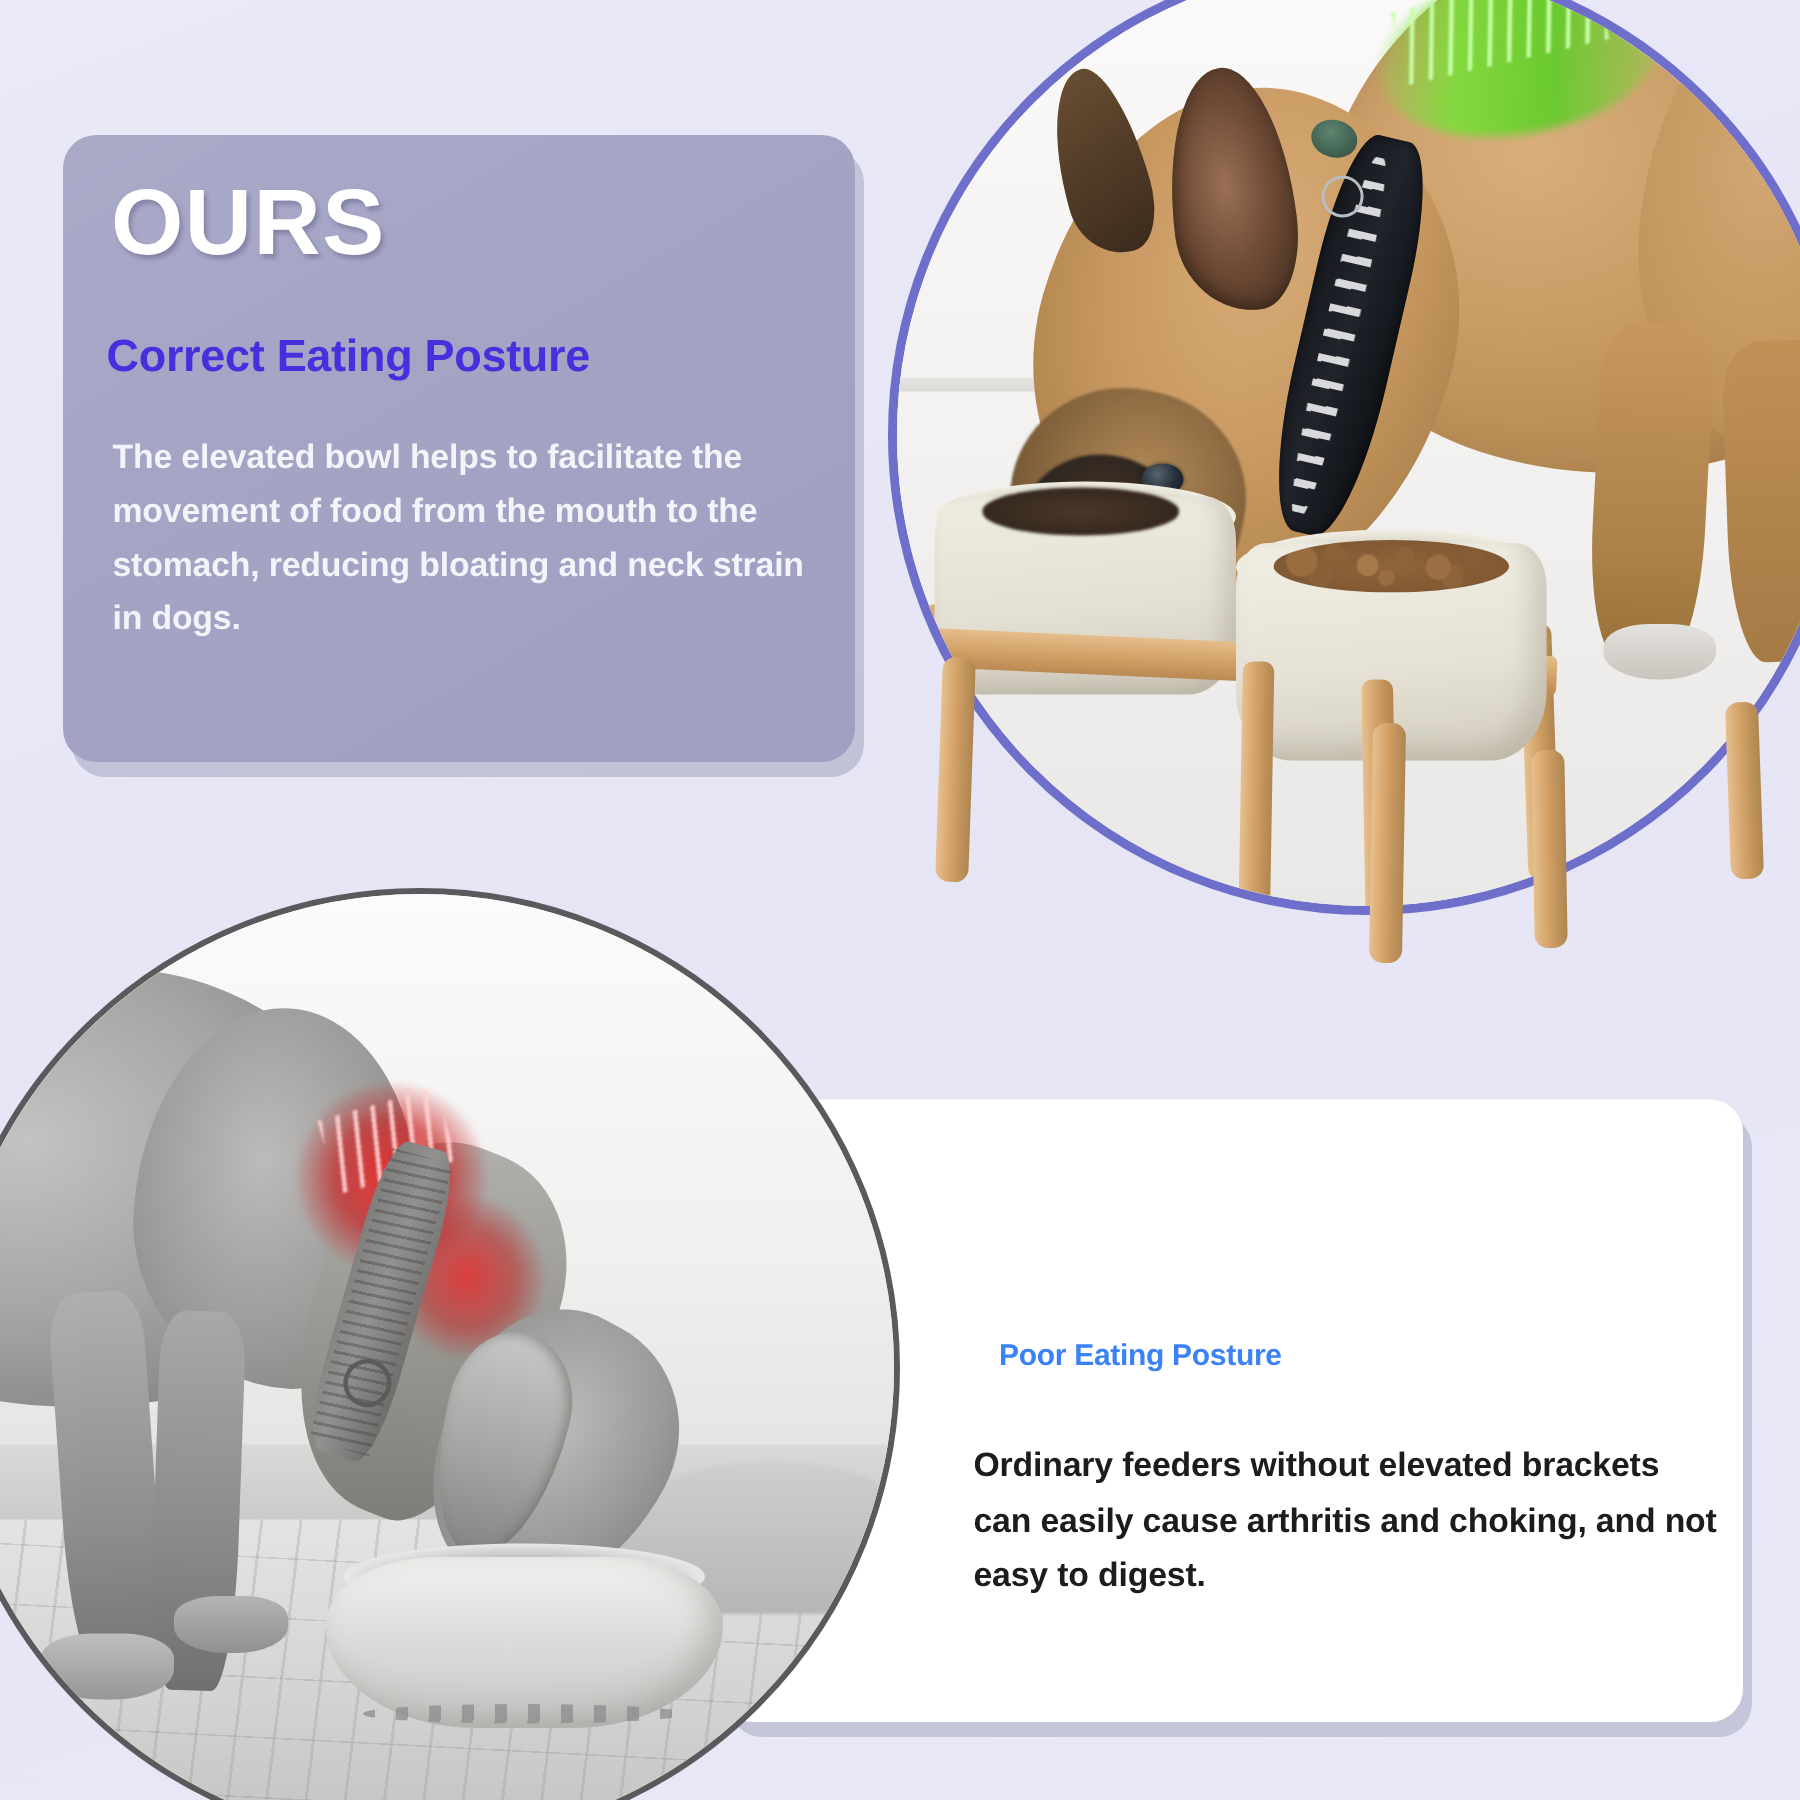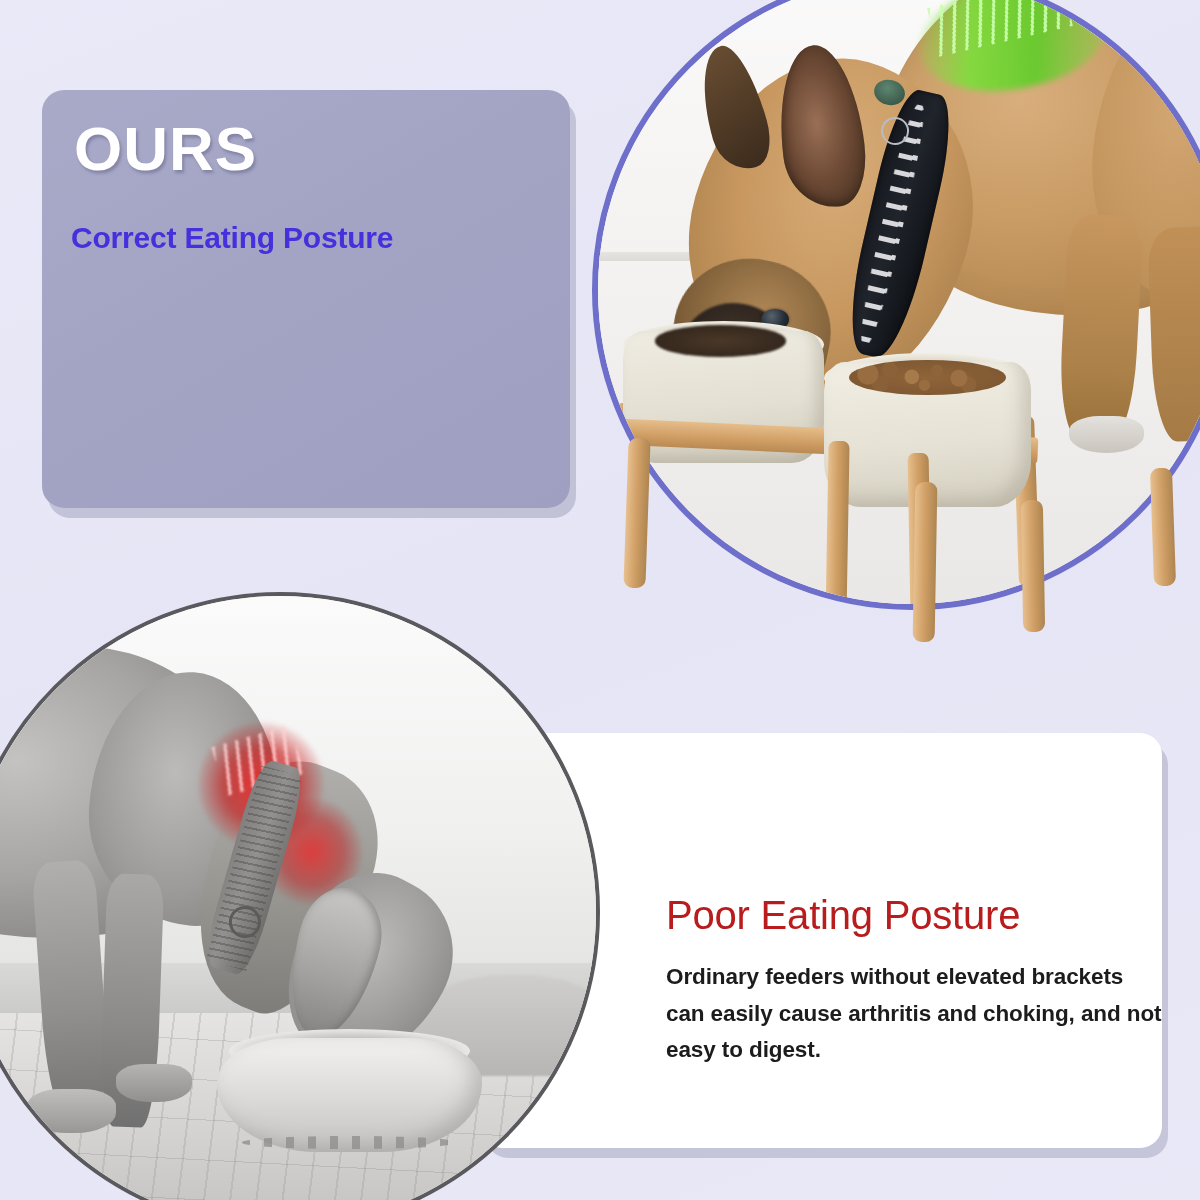--- a/index.html
+++ b/index.html
@@ -45,24 +45,24 @@
     border-radius:22px;
     box-shadow:6px 10px 0 rgba(170,170,195,.55);
     z-index:4;
   }
   .others-title{
     position:absolute; left:186px; top:73px;
     font-size:62px; font-weight:700; color:#474747; letter-spacing:1px; line-height:1;
   }
   .others-sub{
     position:absolute; left:186px; top:160px;
-    font-size:40px; font-weight:400; color:#b91c1c; letter-spacing:-.2px; white-space:nowrap;
+    font-size:20px; font-weight:700; color:#3b82f6; letter-spacing:-.2px; white-space:nowrap;
   }
   .others-body{
-    position:absolute; left:186px; top:226px; width:500px;
+    position:absolute; left:169px; top:226px; width:500px;
     font-size:22.5px; font-weight:700; color:#1c1c1c; line-height:1.63; letter-spacing:-.1px;
   }
 
   
   .photo-top{
     position:absolute; left:592px; top:-30px; width:640px; height:640px;
     border-radius:50%;
     border:6px solid #6e6ecb;
     overflow:hidden;
     background:#f7f6f2;
@@ -377,20 +377,21 @@
 </head>
 <body>
 
 <div class="stage">
 
   <div class="bg-wash-a"></div>
 
   <div class="ours-card">
     <div class="ours-title">OURS</div>
     <div class="ours-sub">Correct Eating Posture</div>
+    <div class="ours-body">The elevated bowl helps to facilitate the movement of food from the mouth to the stomach, reducing bloating and neck strain in dogs.</div>
   </div>
 
   <div class="others-card">
     <div class="others-sub">Poor Eating Posture</div>
     <div class="others-body">Ordinary feeders without elevated brackets can easily cause arthritis and choking, and not easy to digest.</div>
   </div>
 
   <div class="photo-bot">
     <div class="pb-wall"></div>
     <div class="pb-base"></div>

